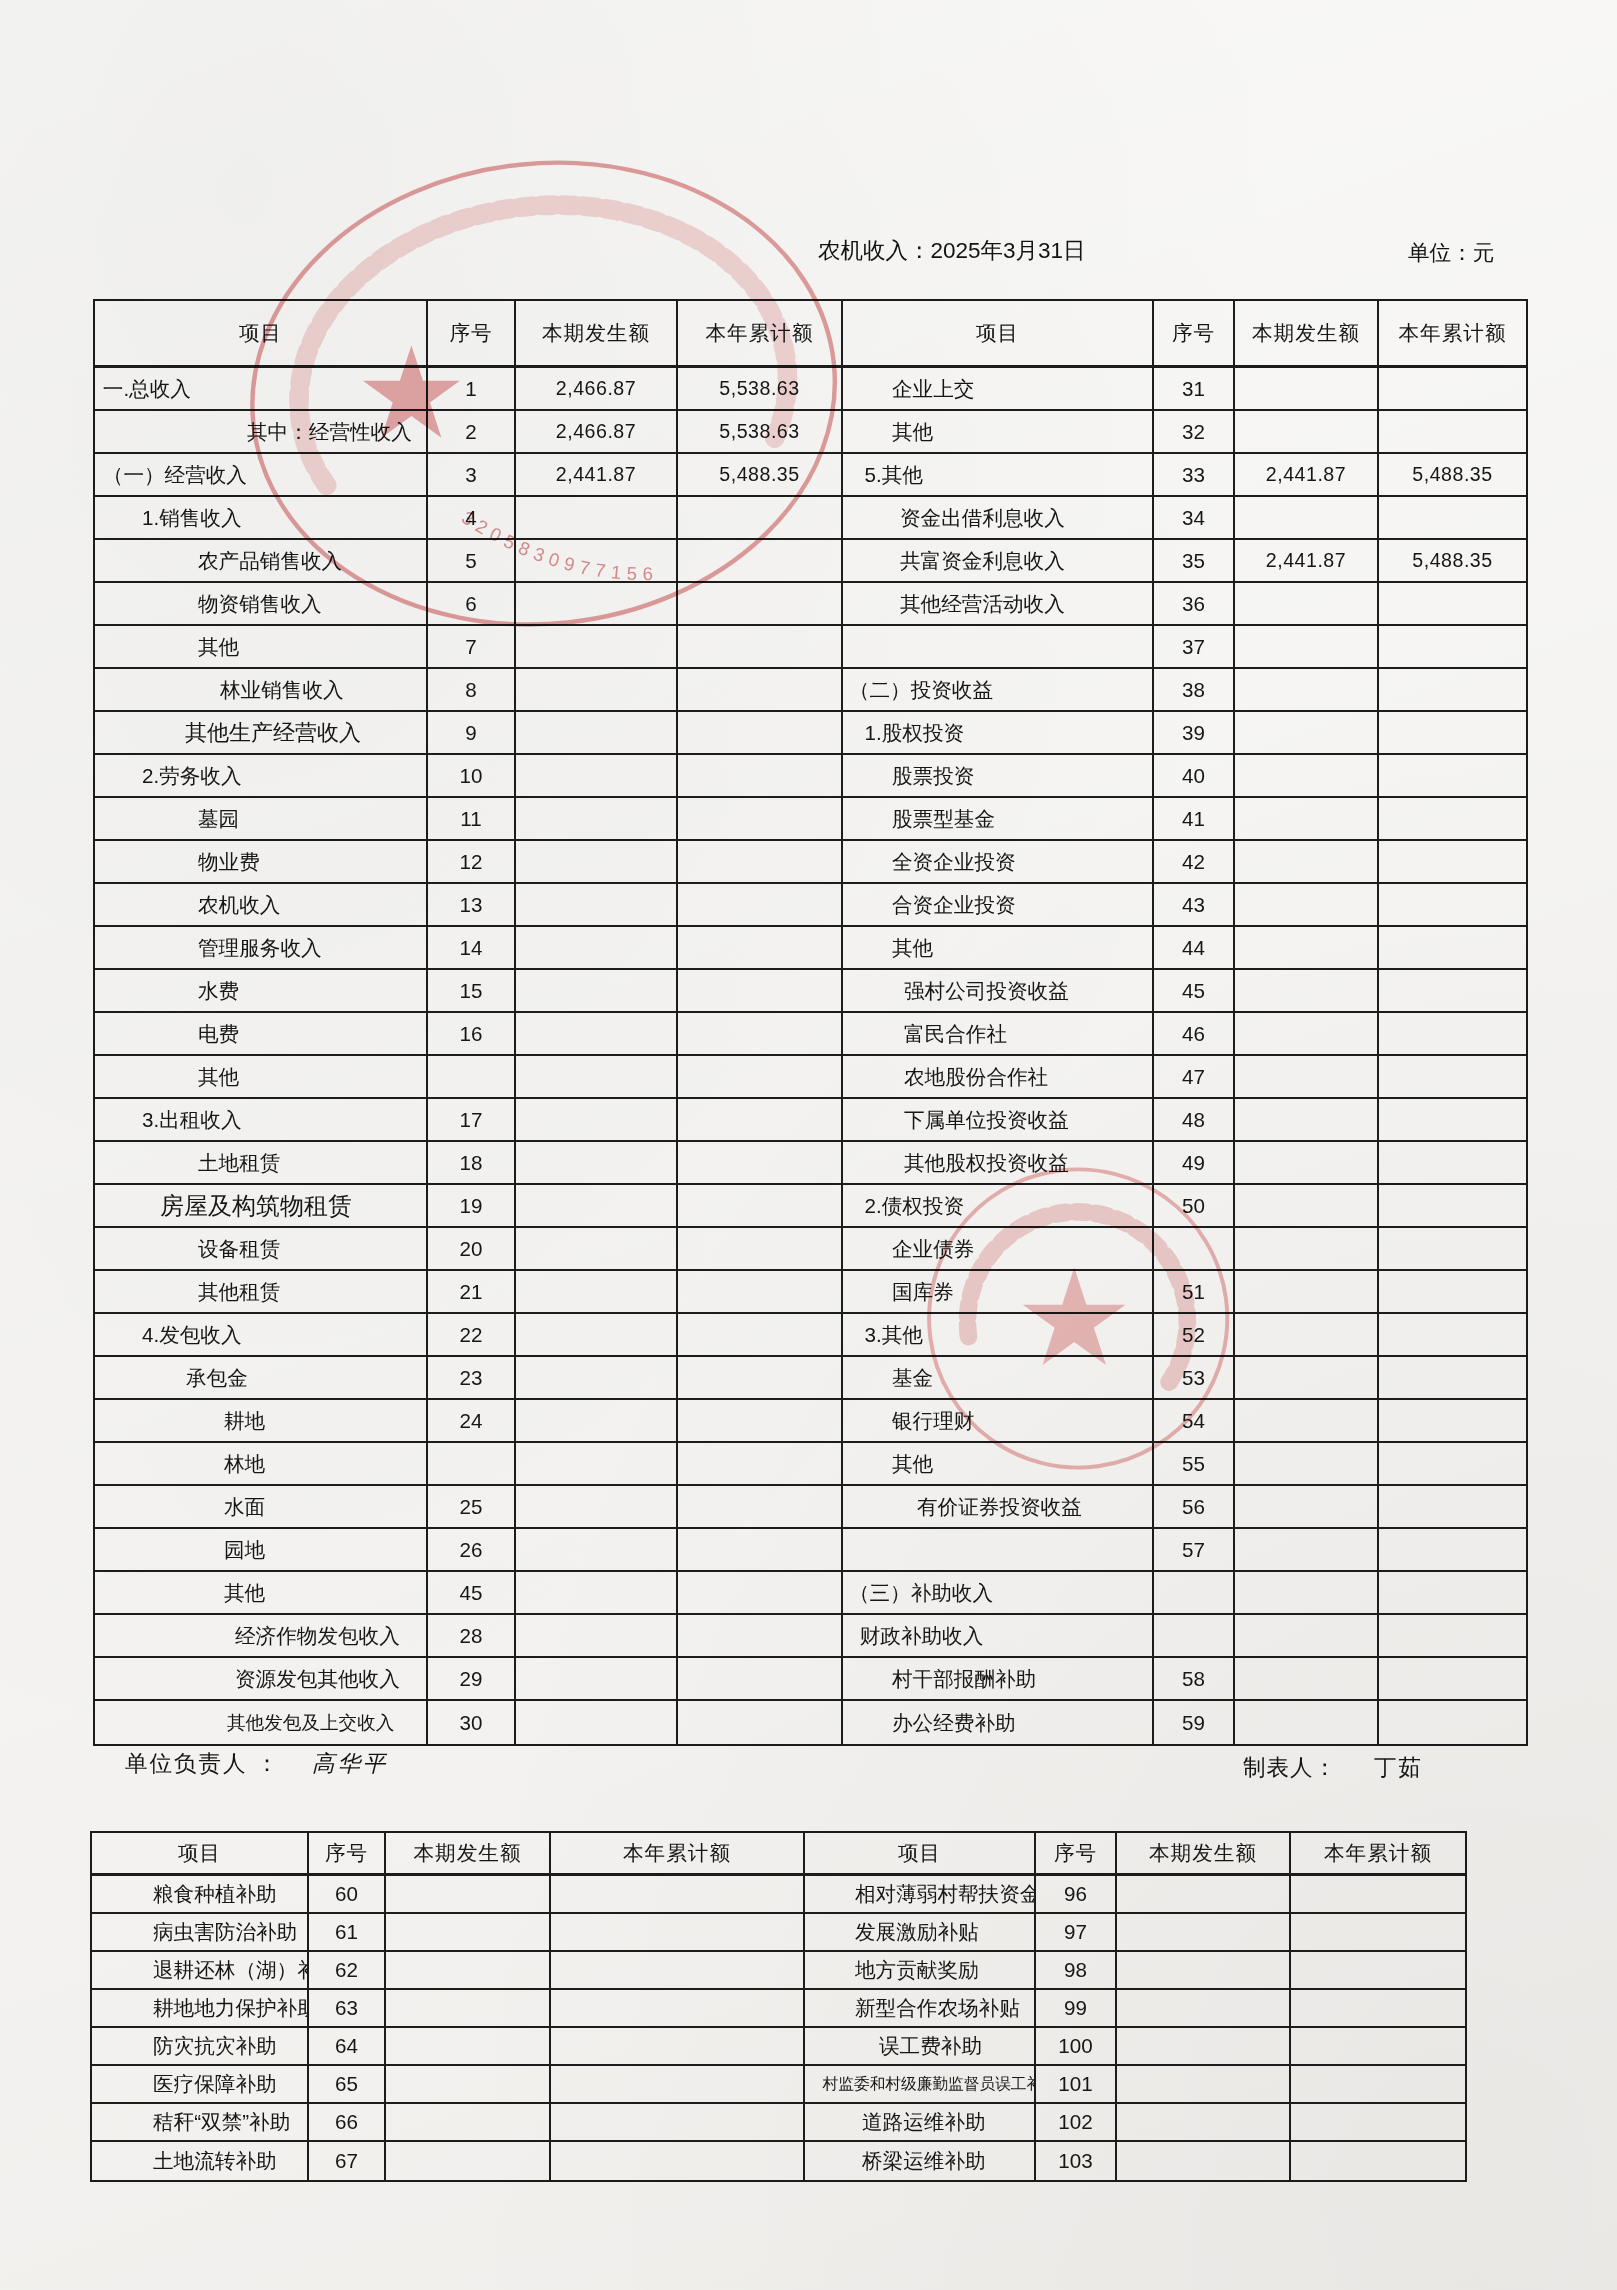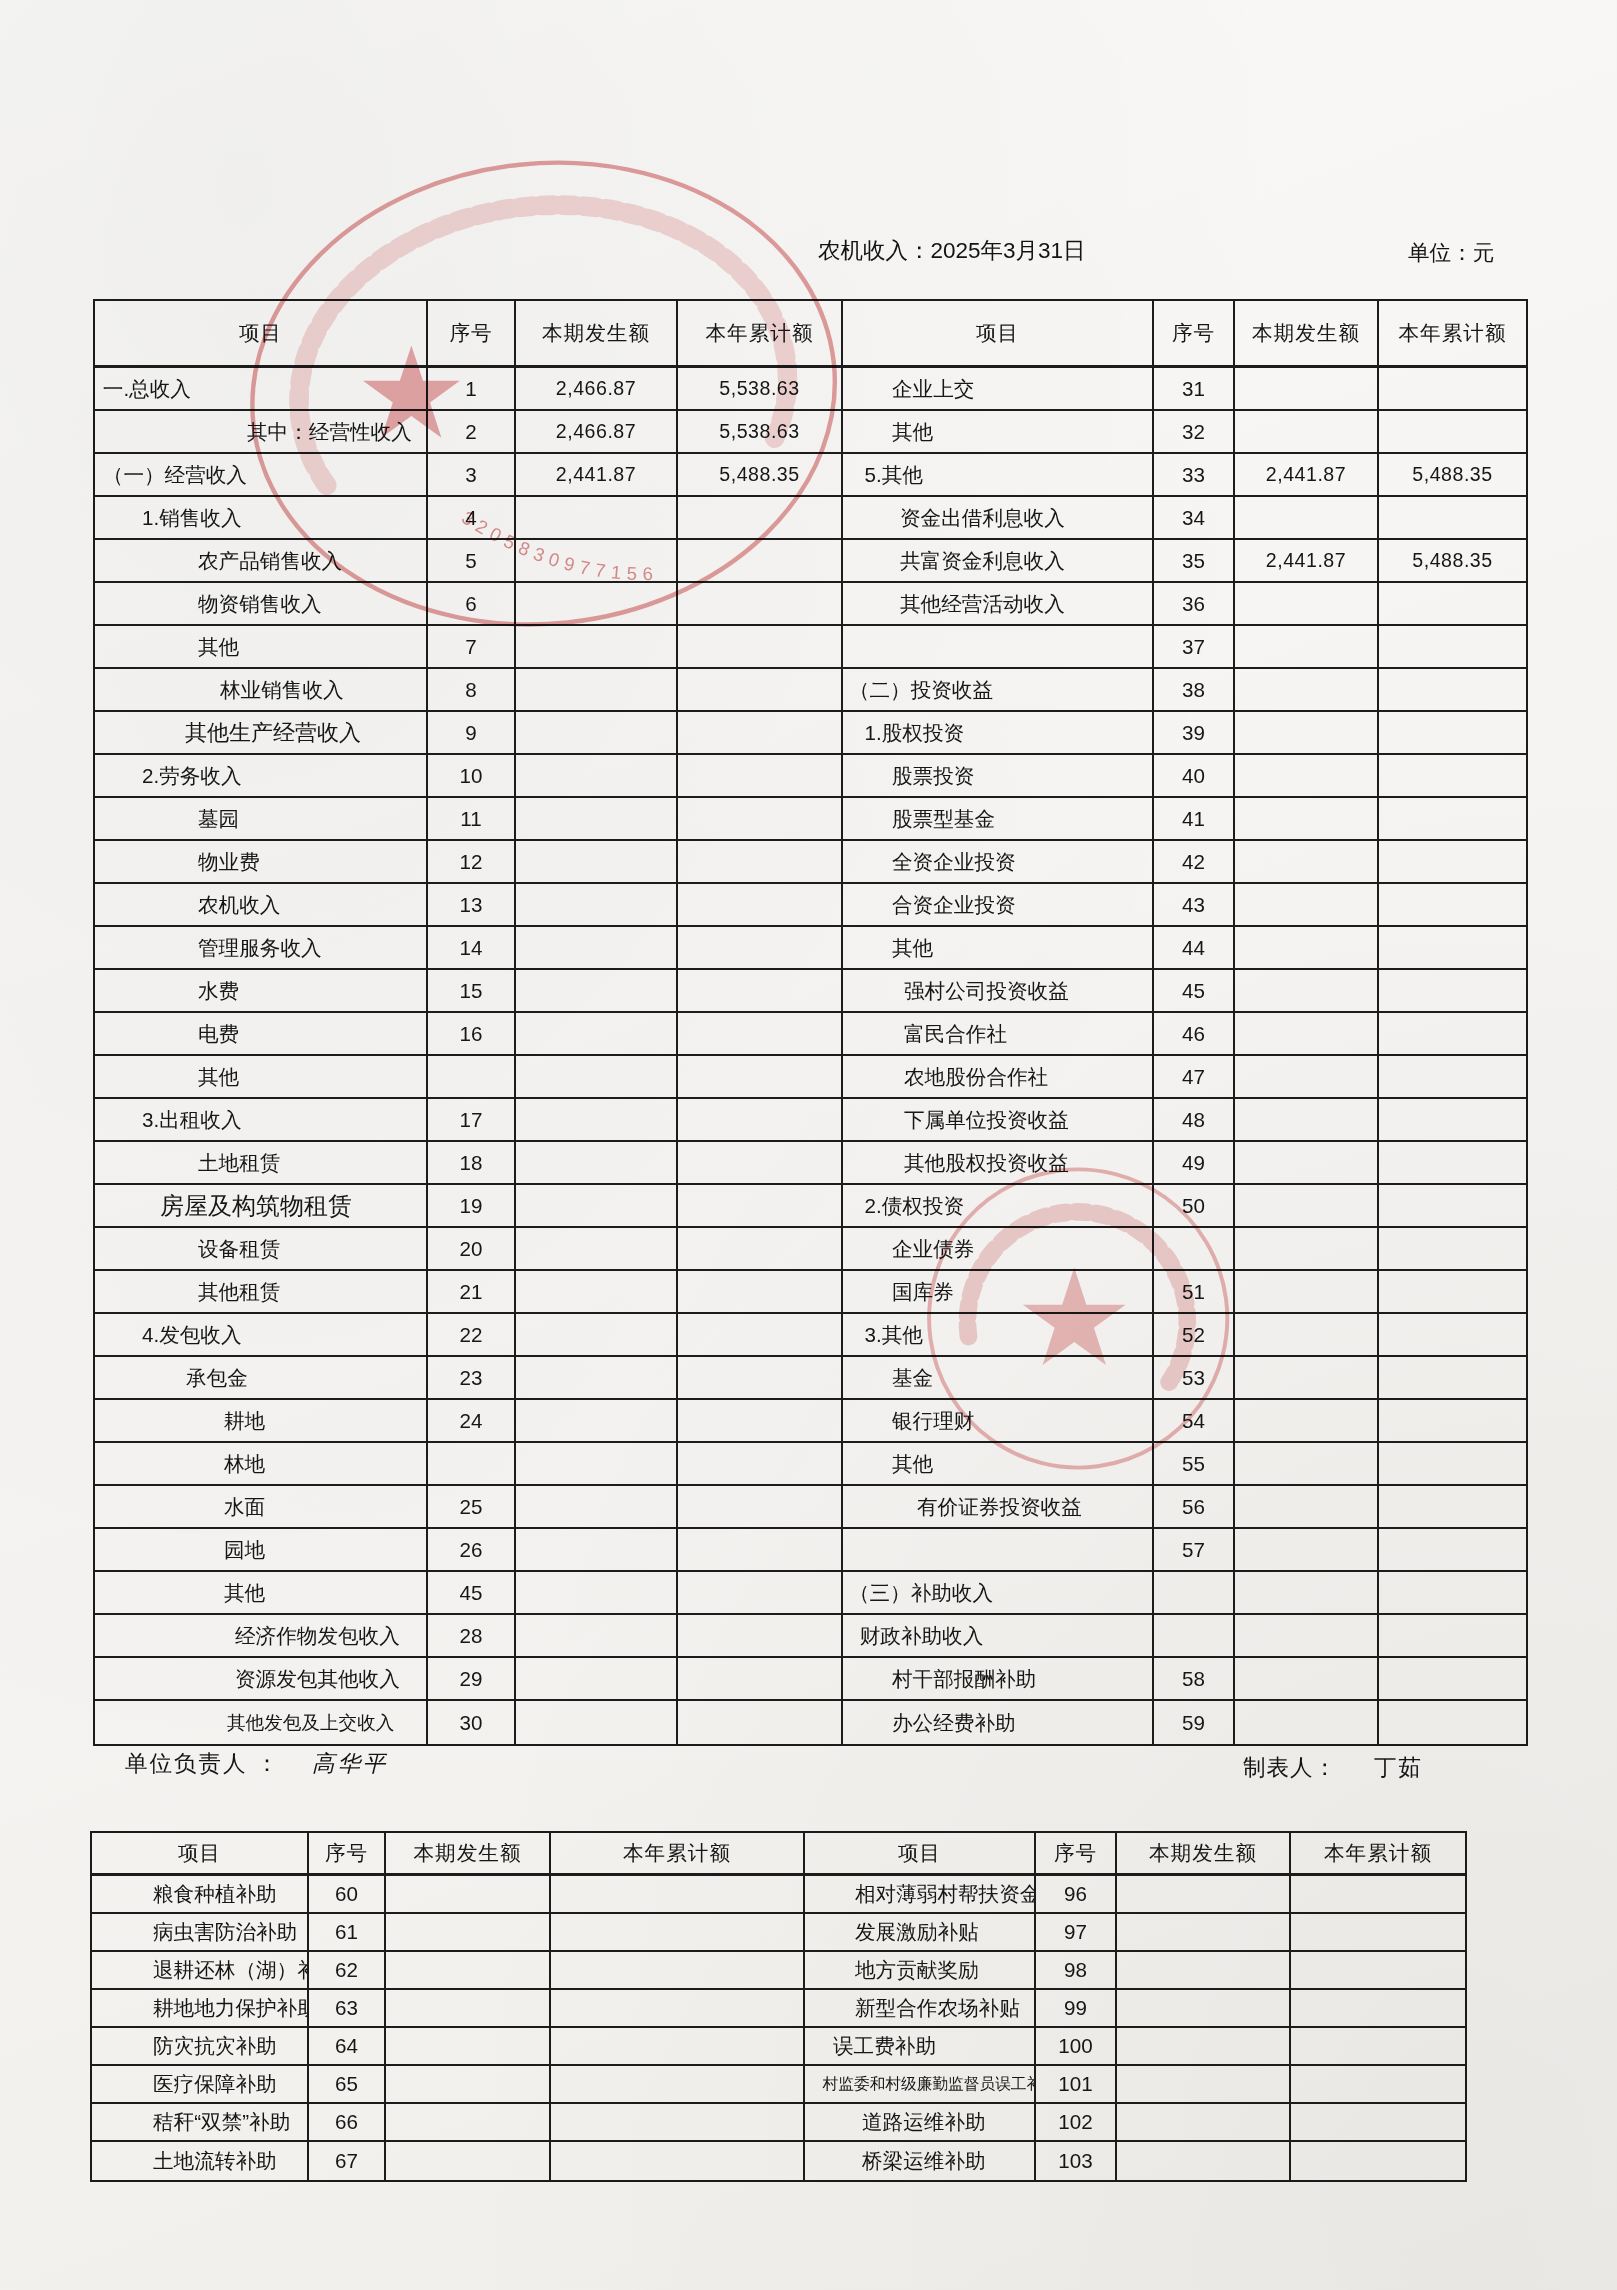--- a/index.html
+++ b/index.html
@@ -368,21 +368,21 @@
       <div class="cell amt"></div>
       <div class="cell amt "></div>
       <div class="cell item" style="padding-left:50px;font-size:20.6px">新型合作农场补贴</div>
       <div class="cell num">99</div>
       <div class="cell amt"></div>
       <div class="cell amt lastcol"></div>
       <div class="cell item" style="padding-left:61px;font-size:20.6px">防灾抗灾补助</div>
       <div class="cell num">64</div>
       <div class="cell amt"></div>
       <div class="cell amt "></div>
-      <div class="cell item" style="padding-left:28px;font-size:20.6px">误工费补助</div>
+      <div class="cell item" style="padding-left:74px;font-size:20.6px">误工费补助</div>
       <div class="cell num">100</div>
       <div class="cell amt"></div>
       <div class="cell amt lastcol"></div>
       <div class="cell item" style="padding-left:61px;font-size:20.6px">医疗保障补助</div>
       <div class="cell num">65</div>
       <div class="cell amt"></div>
       <div class="cell amt "></div>
       <div class="cell item" style="padding-left:17.6px;font-size:15.7px">村监委和村级廉勤监督员误工补贴</div>
       <div class="cell num">101</div>
       <div class="cell amt"></div>

